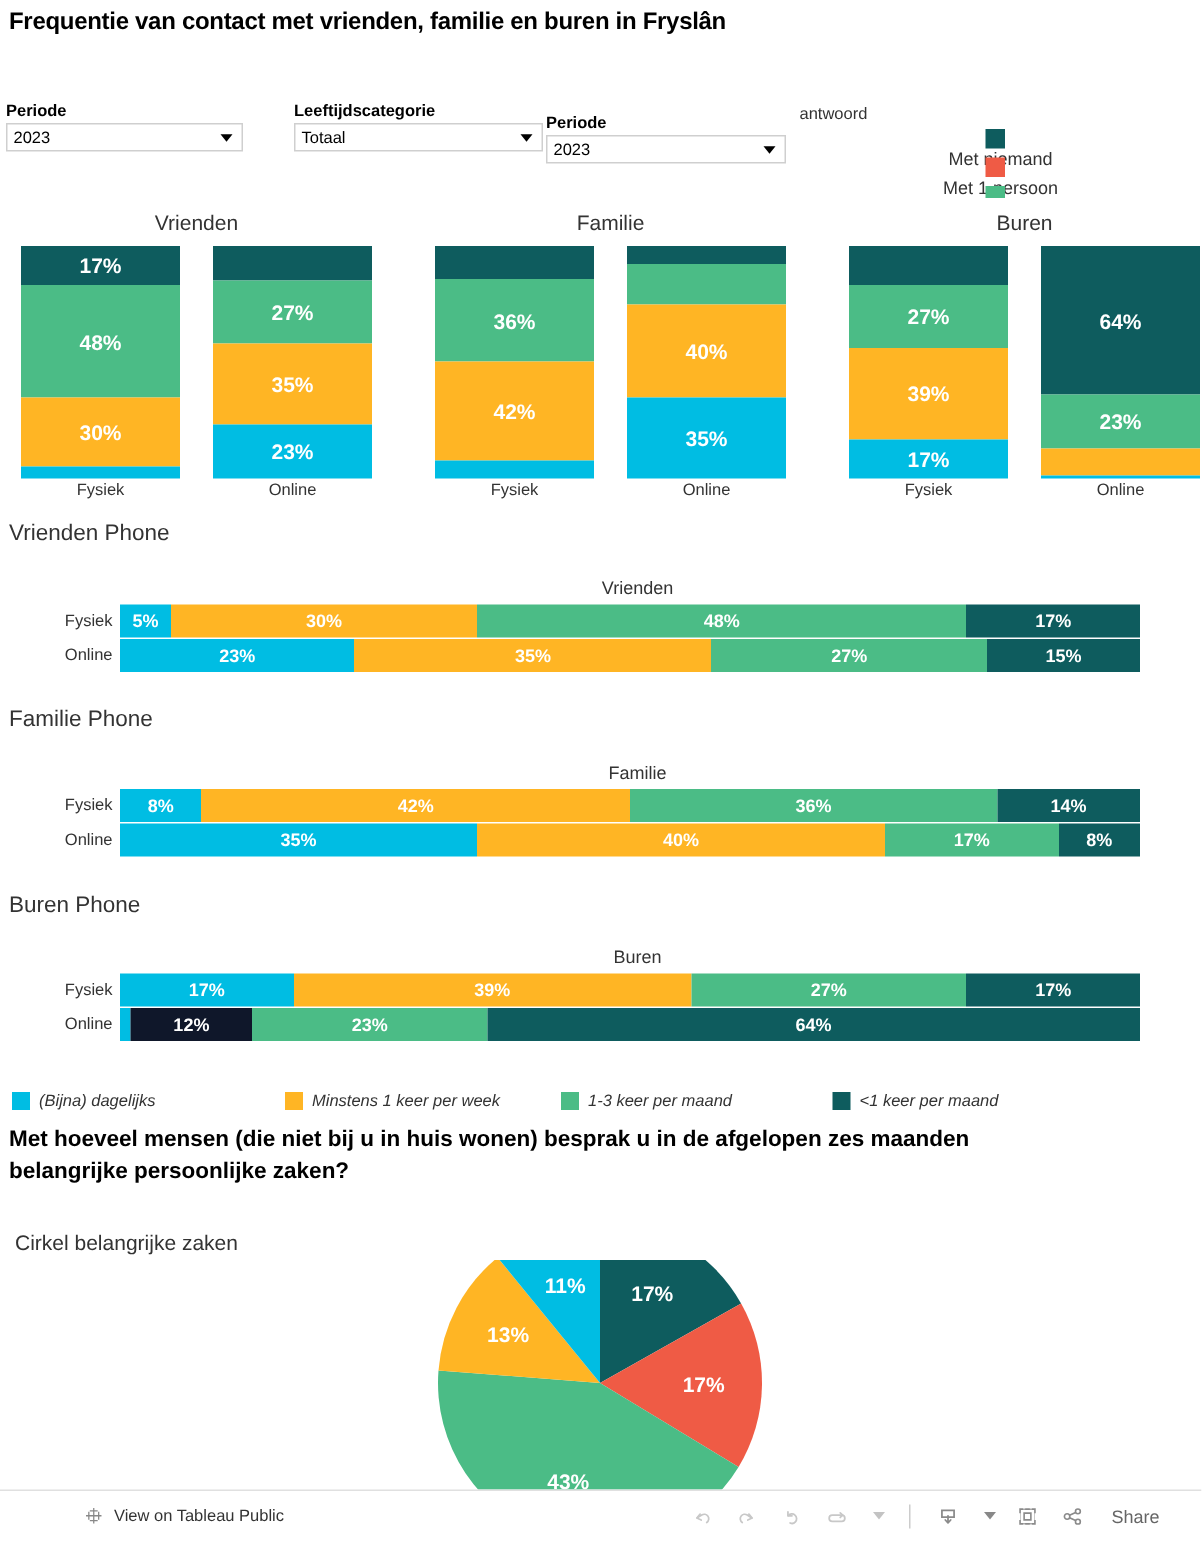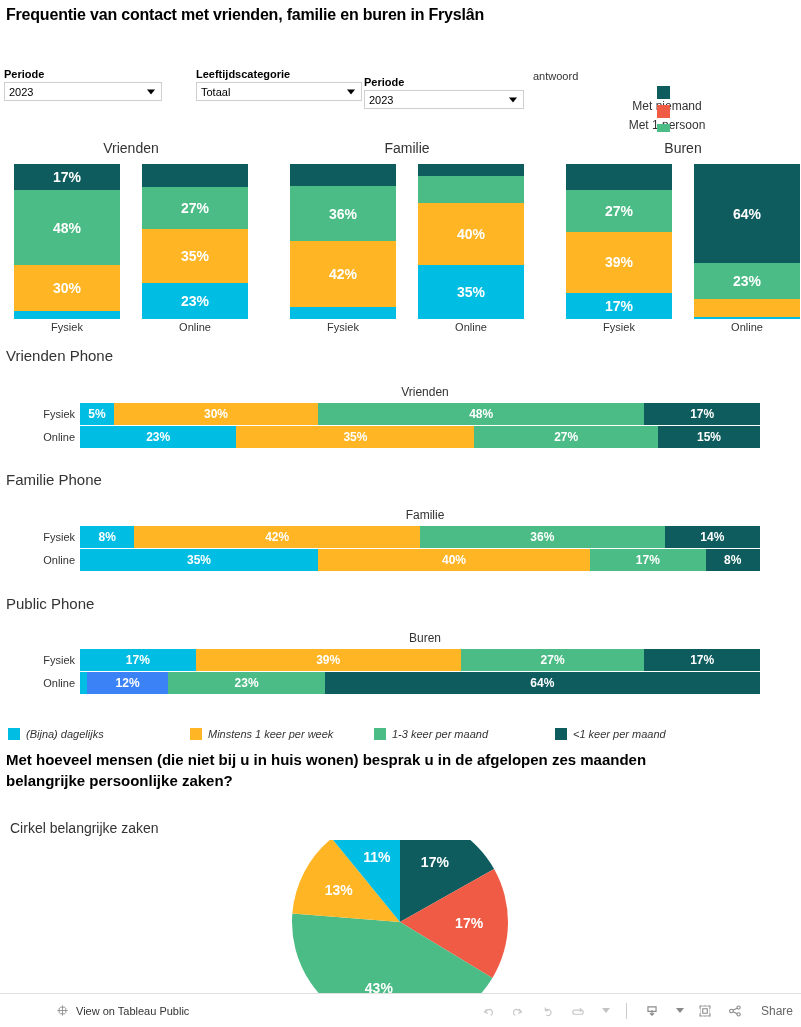--- a/index.html
+++ b/index.html
@@ -88,21 +88,21 @@
   .pie-wrap { position: absolute; left: 255px; top: 840px; width: 290px; height: 164px; overflow: hidden; }
   .pie-svg { position: absolute; left: 0; top: -28px; }
   .pie-lb { font-size: 14px; font-weight: bold; fill: #ffffff; }
 
   
   .toolbar { position: absolute; left: 0; bottom: 0; width: 801px; height: 34px;
              background: #ffffff; border-top: 1px solid #e0e0e0;
              display: flex; align-items: center; }
   .tb-left { display: flex; align-items: center; margin-left: 55px; }
   .tb-left-txt { font-size: 11px; color: #333; margin-left: 6px; }
-  .tb-right { position: absolute; right: 8px; display: flex; align-items: center; gap: 12px; }
+  .tb-right { position: absolute; right: 28px; display: flex; align-items: center; gap: 12px; }
   .tb-ic { display: flex; align-items: center; color: #bbb; }
   .tb-ic.active { color: #888; }
   .tb-div { width: 1px; height: 16px; background: #ccc; margin: 0 4px; }
   .tb-caret { width: 0; height: 0; border-left: 4px solid transparent;
               border-right: 4px solid transparent; border-top: 5px solid #888; margin-left: 3px; }
   .tb-caret.light { border-top-color: #c3c3c3; }
   .tb-share-txt { font-size: 12px; color: #666; margin-left: 5px; }
 </style>
 </head>
 <body>
@@ -262,37 +262,37 @@
       <span class="hrow-label">Online</span>
       <div class="hbar" id="hb4-1">
           <div class="hseg" style="background: rgb(0, 189, 227); width: 35%;">35%</div>
           <div class="hseg" style="background: rgb(255, 181, 36); width: 40%;">40%</div>
           <div class="hseg" style="background: rgb(75, 188, 134); width: 17%;">17%</div>
           <div class="hseg" style="background: rgb(14, 92, 94); width: 8%;">8%</div>
         </div>
     </div>
   </div>
 
-  <div class="sec-title" style="top:595px">Public Phone</div>
+  <div class="sec-title" style="top:595px">Buren Phone</div>
   <div class="hchart" style="top:631px; height:70px;">
     <div class="hchart-title">Buren</div>
     <div class="hrow" style="top:18px">
       <span class="hrow-label">Fysiek</span>
       <div class="hbar" id="hb5-0">
           <div class="hseg" style="background: rgb(0, 189, 227); width: 17%;">17%</div>
           <div class="hseg" style="background: rgb(255, 181, 36); width: 39%;">39%</div>
           <div class="hseg" style="background: rgb(75, 188, 134); width: 27%;">27%</div>
           <div class="hseg" style="background: rgb(14, 92, 94); width: 17%;">17%</div>
         </div>
     </div>
     <div class="hrow" style="top:41px">
       <span class="hrow-label">Online</span>
       <div class="hbar" id="hb5-1">
           <div class="hseg" style="background: rgb(0, 189, 227); width: 1%;"></div>
-          <div class="hseg" style="background: #3b82f6; width: 12%;">12%</div>
+          <div class="hseg" style="background: #0f172a; width: 12%;">12%</div>
           <div class="hseg" style="background: rgb(75, 188, 134); width: 23%;">23%</div>
           <div class="hseg" style="background: rgb(14, 92, 94); width: 64%;">64%</div>
         </div>
     </div>
   </div>
 
   <div class="freq-legend">
     <div class="freq-item" style="left:4px">
       <span class="freq-sw" style="background:#00BDE3"></span>
       <span class="freq-lb">(Bijna) dagelijks</span>

